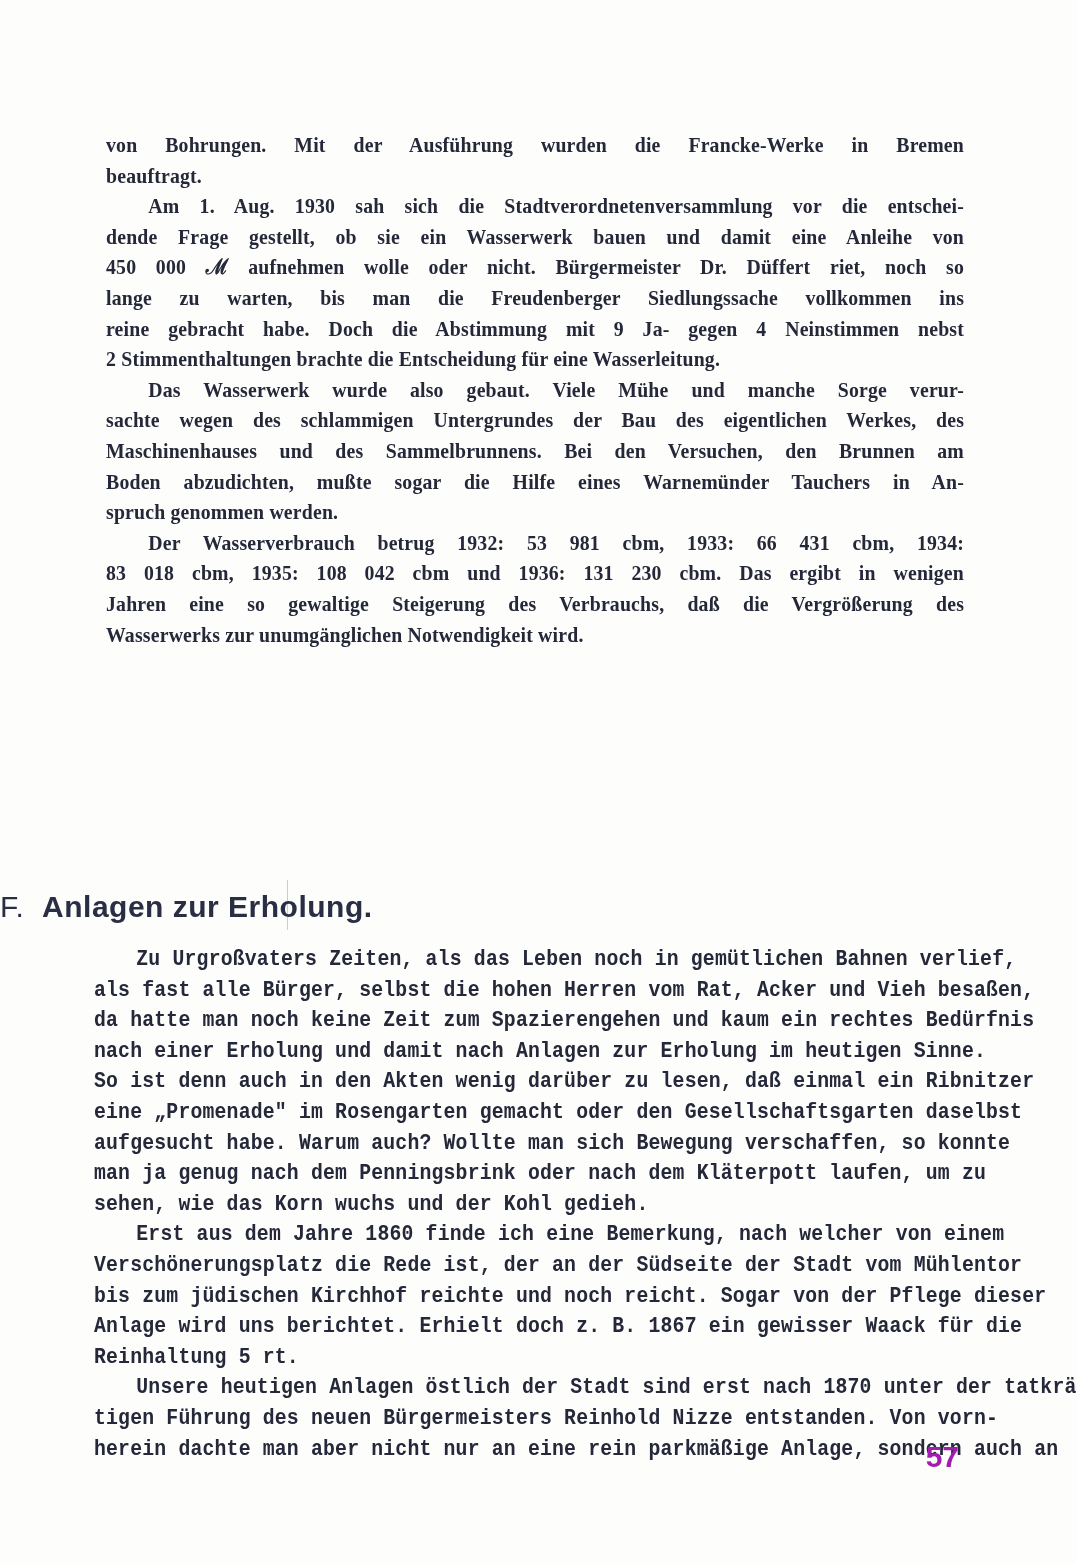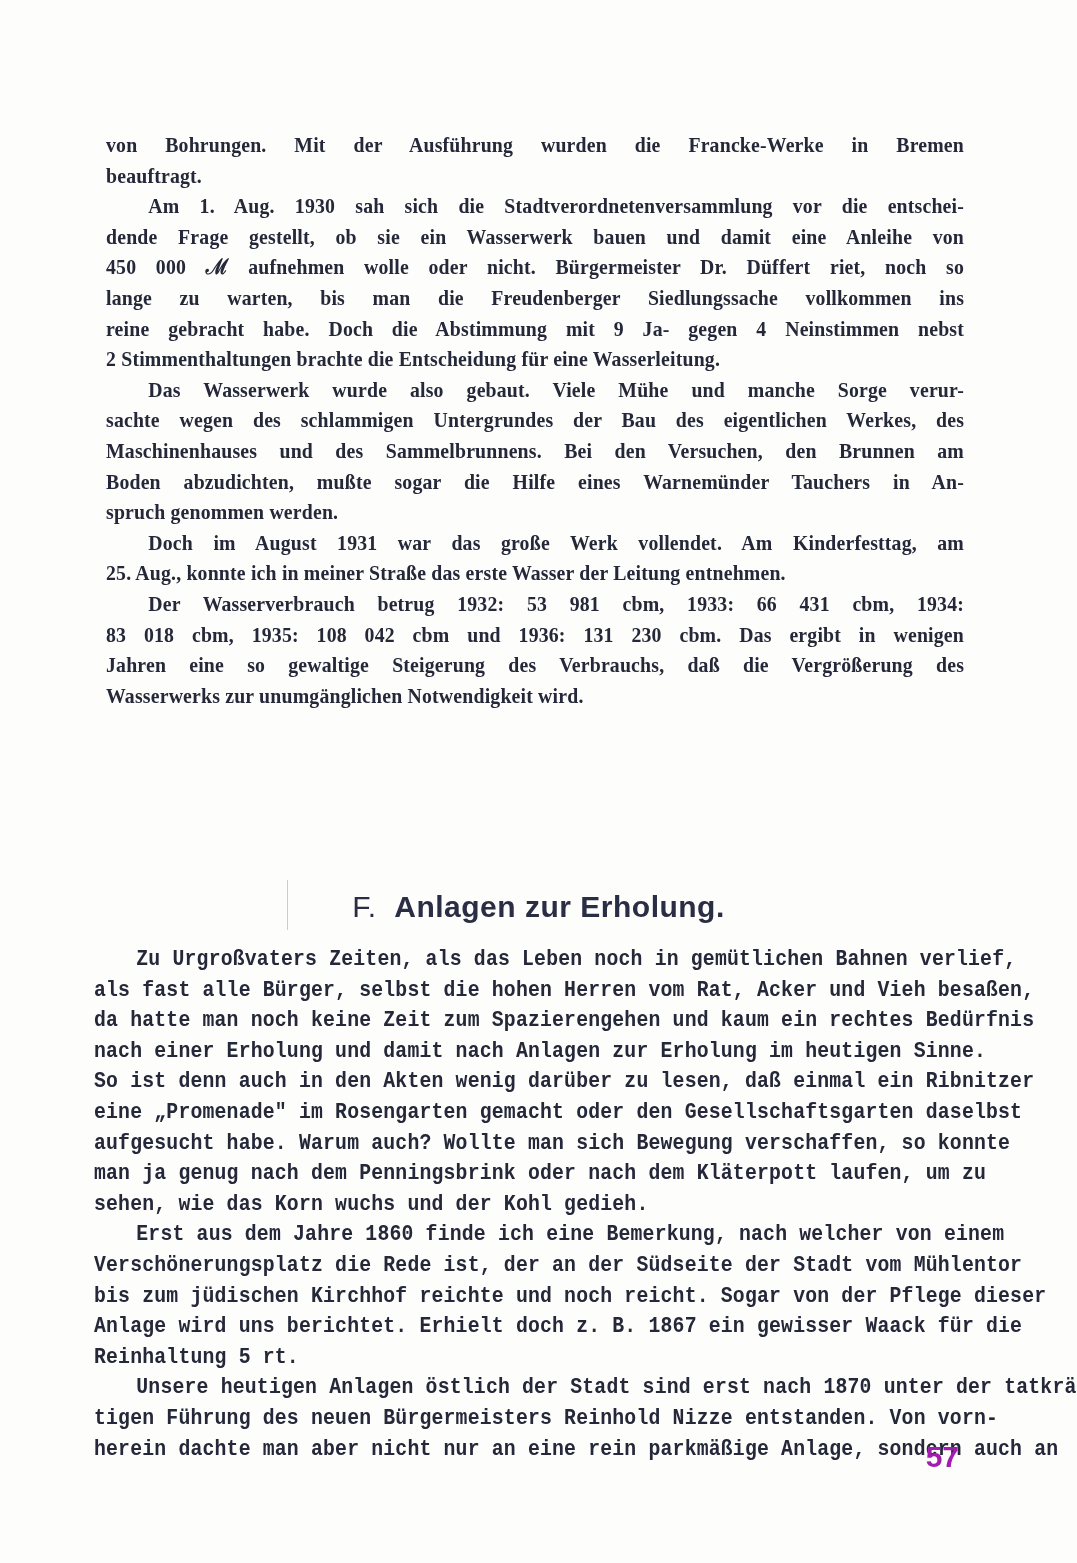--- a/index.html
+++ b/index.html
@@ -26,21 +26,21 @@
     font-weight: bold;
     transform: scaleX(0.92);
     transform-origin: left center;
     width: 108.7%;
   }
   .line.last { text-align-last: left; }
   .line.indent { padding-left: 46px; box-sizing: border-box; }
   .spaced { letter-spacing: 5px; }
   .heading {
     position: absolute; left: 0; width: 100%; top: 890px;
-    text-align: center; font-size: 30px; font-weight: bold;
+    text-align: left; font-size: 30px; font-weight: bold;
     font-family: "Liberation Sans", "DejaVu Sans", sans-serif;
     color: #2a2e44; letter-spacing: 0.5px;
   }
   .heading .num { font-family: "Liberation Sans", sans-serif; font-weight: normal; margin-right: 10px; }
   .section2 { position: absolute; left: 94px; top: 944px; width: 858px; font-family: Liberation Mono, monospace; }
   .pagenum {
     position: absolute; right: 118px; top: 1440px;
     font-family: "Liberation Sans", "DejaVu Sans", sans-serif;
     font-weight: bold; font-size: 30px; color: #a21caf;
   }
@@ -65,24 +65,20 @@
         <span class="line">lange zu warten, bis man die Freudenberger Siedlungssache vollkommen ins</span>
         <span class="line">reine gebracht habe. Doch die Abstimmung mit 9 Ja- gegen 4 Neinstimmen nebst</span>
         <span class="line last">2 Stimmenthaltungen brachte die Entscheidung für eine Wasserleitung.</span>
       </div>
       <div class="para">
         <span class="line indent">Das Wasserwerk wurde also gebaut. Viele Mühe und manche Sorge verur-</span>
         <span class="line">sachte wegen des schlammigen Untergrundes der Bau des eigentlichen Werkes, des</span>
         <span class="line">Maschinenhauses und des Sammelbrunnens. Bei den Versuchen, den Brunnen am</span>
         <span class="line">Boden abzudichten, mußte sogar die Hilfe eines Warnemünder Tauchers in An-</span>
         <span class="line last">spruch genommen werden.</span>
-      </div>
-      <div class="para">
-        <span class="line indent">Doch im August 1931 war das große Werk vollendet. Am Kinderfesttag, am</span>
-        <span class="line last">25. Aug., konnte ich in meiner Straße das erste Wasser der Leitung entnehmen.</span>
       </div>
       <div class="para">
         <span class="line indent">Der Wasserverbrauch betrug 1932: 53 981 cbm, 1933: 66 431 cbm, 1934:</span>
         <span class="line">83 018 cbm, 1935: 108 042 cbm und 1936: 131 230 cbm. Das ergibt in wenigen</span>
         <span class="line">Jahren eine so gewaltige Steigerung des Verbrauchs, daß die Vergrößerung des</span>
         <span class="line last">Wasserwerks zur unumgänglichen Notwendigkeit wird.</span>
       </div>
     </div>
   <div class="margin-mark"></div>
   <div class="heading">

